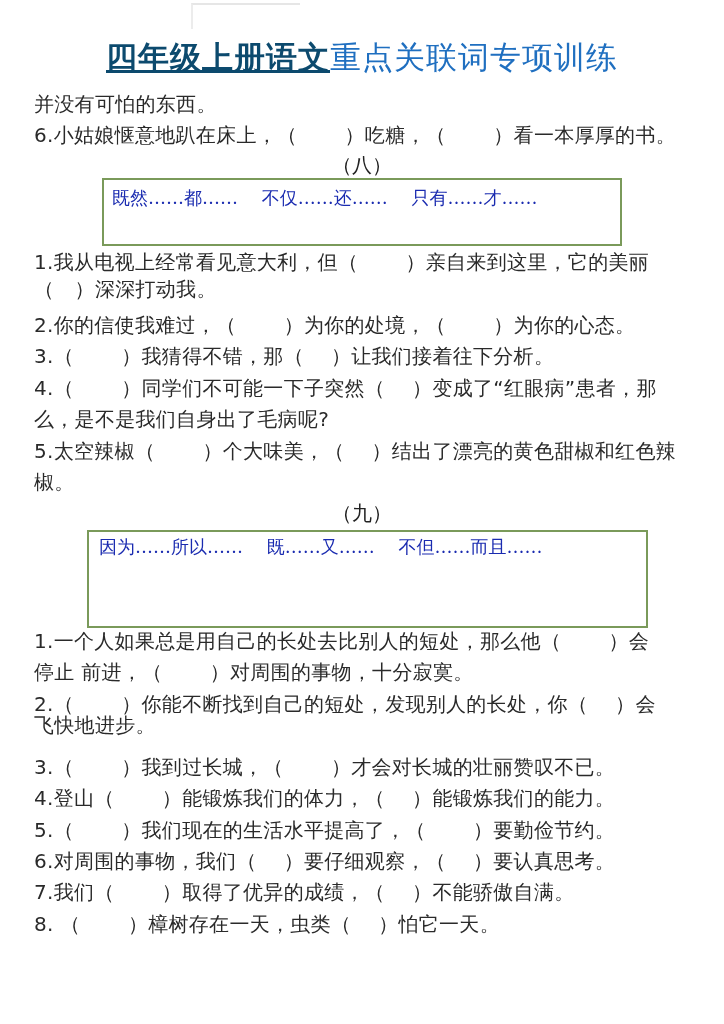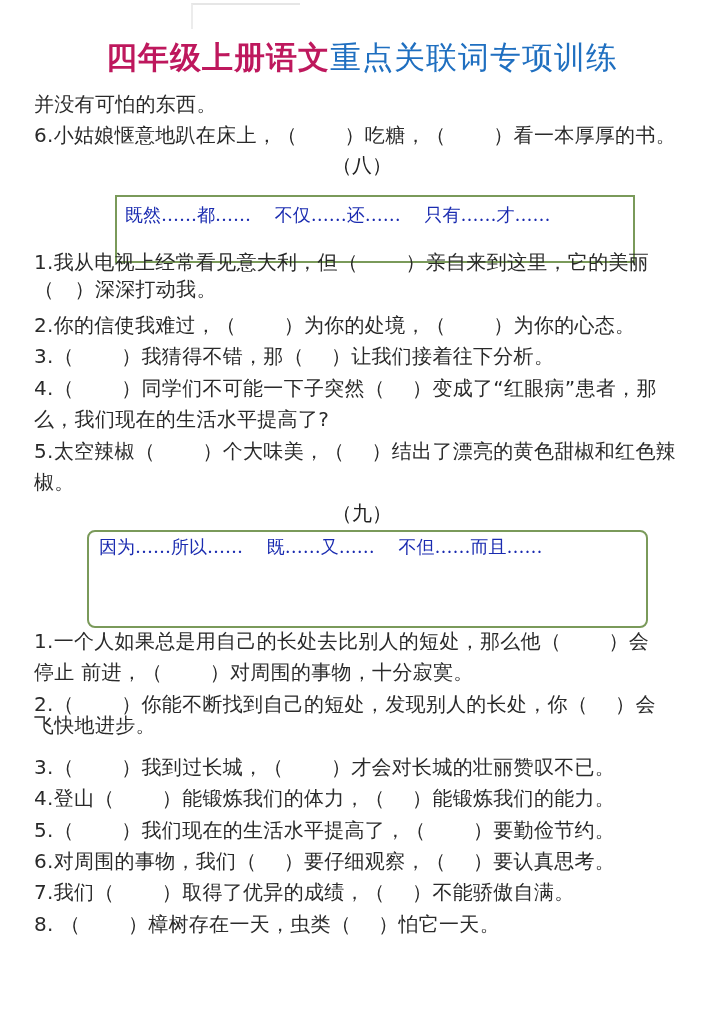--- a/index.html
+++ b/index.html
@@ -10,21 +10,21 @@
   }
   .topmark {
     position: absolute; left: 191px; top: 3px; width: 107px; height: 24px;
     border-top: 2px solid #e6e6e6; border-left: 2px solid #ececec;
   }
   .title {
     position: absolute; top: 34px; left: 0; width: 724px; text-align: center;
     font-size: 31px; font-weight: bold; letter-spacing: 1px; line-height: 46px;
     font-family: "DejaVu Serif", "Liberation Serif", serif;
   }
-  .title .black { color: #be185d; }
+  .title .black { color: #0c4a6e; text-decoration: underline; }
   .title .blue { color: #1f6fc0; font-weight: normal; font-family: "DejaVu Sans", sans-serif; }
   .line {
     position: absolute; left: 34px; font-size: 20px; line-height: 26px;
     white-space: pre; color: #2a2a2a; letter-spacing: 0.3px;
   }
   .sec {
     position: absolute; left: 0; width: 724px; text-align: center;
     font-size: 20px; line-height: 26px; color: #222;
   }
   .box {
@@ -40,35 +40,35 @@
 <body>
 
 <div class="topmark"></div>
 
 <div class="title"><span class="black">四年级上册语文</span><span class="blue">重点关联词专项训练</span></div>
 
 <div class="line" style="top:91px">并没有可怕的东西。</div>
 <div class="line" style="top:122px">6.小姑娘惬意地趴在床上，（　　 ）吃糖，（　　 ）看一本厚厚的书。</div>
 
 <div class="sec" style="top:152px">（八）</div>
-<div class="box" style="left:102px; top:195px; width:516px; height:64px;margin-left:13px;">
+<div class="box" style="left:102px; top:178px; width:516px; height:64px;">
   <div class="row" style="left:8px; top:6px;">既然……都……　 不仅……还……　 只有……才……</div>
 </div>
 
 <div class="line" style="top:249px">1.我从电视上经常看见意大利，但（　　 ）亲自来到这里，它的美丽</div>
 <div class="line" style="top:276px">（　）深深打动我。</div>
 <div class="line" style="top:312px">2.你的信使我难过，（　　 ）为你的处境，（　　 ）为你的心态。</div>
 <div class="line" style="top:343px">3.（　　 ）我猜得不错，那（　 ）让我们接着往下分析。</div>
 <div class="line" style="top:375px">4.（　　 ）同学们不可能一下子突然（　 ）变成了“红眼病”患者，那</div>
-<div class="line" style="top:406px">么，我们现在的生活水平提高了?</div>
+<div class="line" style="top:406px">么，是不是我们自身出了毛病呢?</div>
 <div class="line" style="top:438px">5.太空辣椒（　　 ）个大味美，（　 ）结出了漂亮的黄色甜椒和红色辣</div>
 <div class="line" style="top:469px">椒。</div>
 
 <div class="sec" style="top:500px">（九）</div>
-<div class="box" style="left:87px; top:530px; width:557px; height:94px;border-radius:8px;">
+<div class="box" style="left:87px; top:530px; width:557px; height:94px;">
   <div class="row" style="left:10px; top:3px;">因为……所以……　 既……又……　 不但……而且……</div>
 </div>
 
 <div class="line" style="top:628px">1.一个人如果总是用自己的长处去比别人的短处，那么他（　　 ）会</div>
 <div class="line" style="top:659px">停止 前进，（　　 ）对周围的事物，十分寂寞。</div>
 <div class="line" style="top:691px">2.（　　 ）你能不断找到自己的短处，发现别人的长处，你（　 ）会</div>
 <div class="line" style="top:712px">飞快地进步。</div>
 <div class="line" style="top:754px">3.（　　 ）我到过长城，（　　 ）才会对长城的壮丽赞叹不已。</div>
 <div class="line" style="top:785px">4.登山（　　 ）能锻炼我们的体力，（　 ）能锻炼我们的能力。</div>
 <div class="line" style="top:817px">5.（　　 ）我们现在的生活水平提高了，（　　 ）要勤俭节约。</div>

